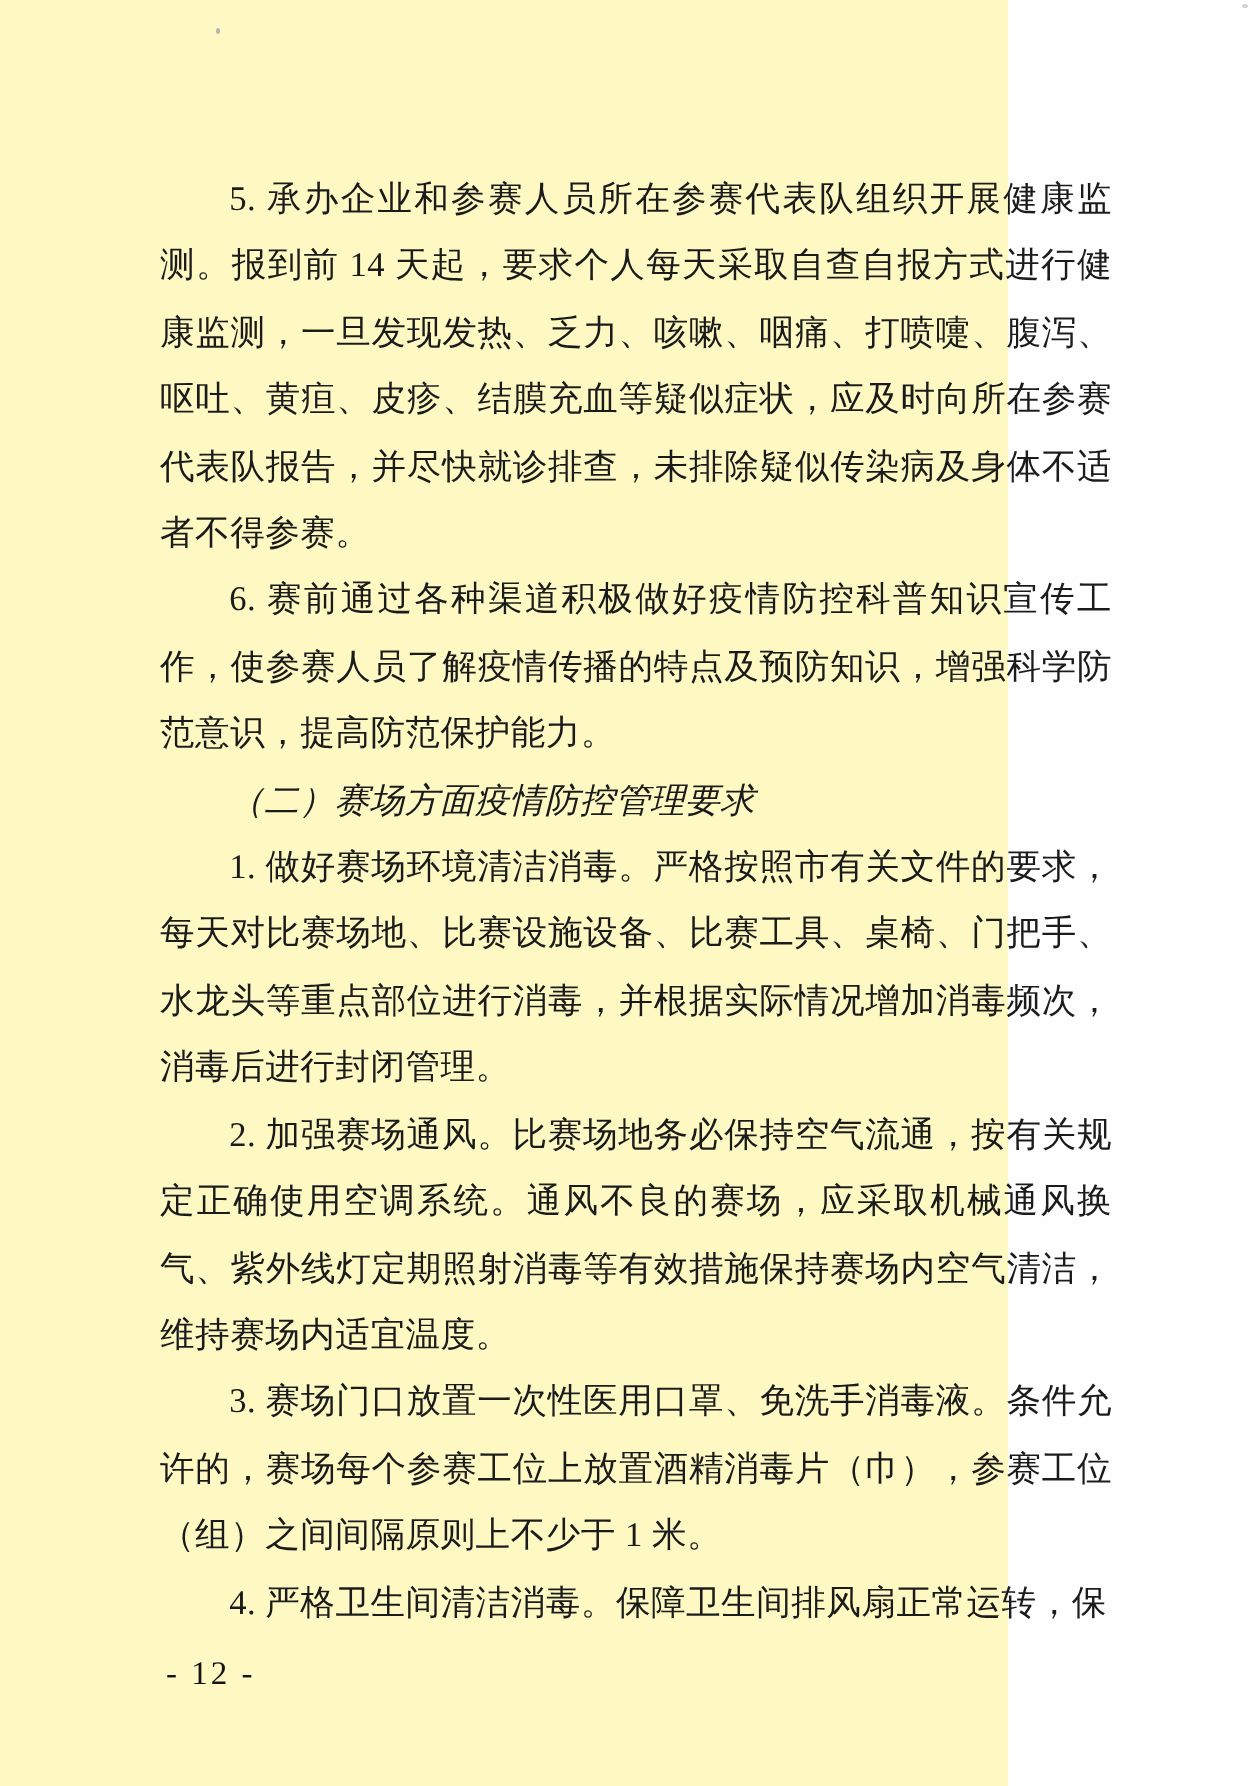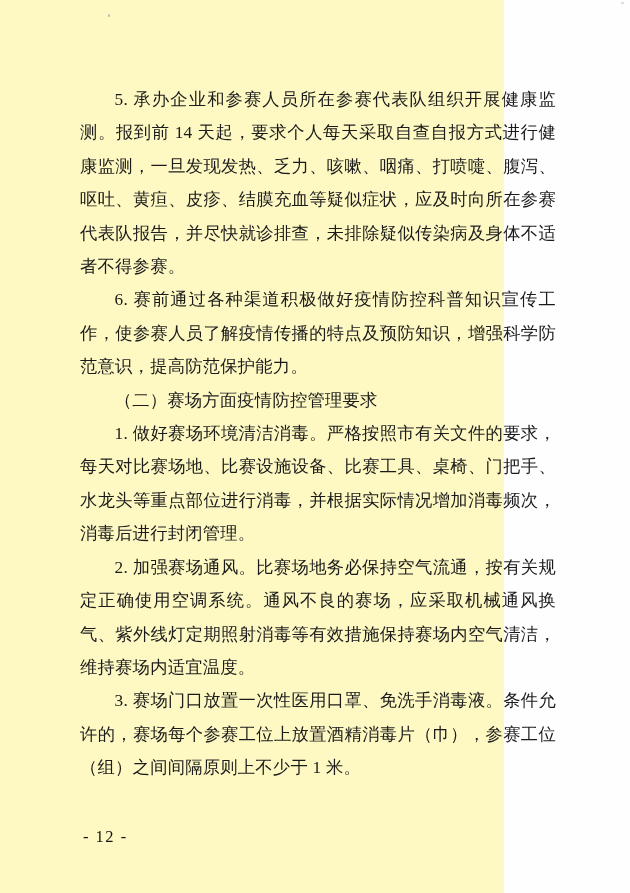--- a/index.html
+++ b/index.html
@@ -37,20 +37,21 @@
     text-align: justify;
     text-align-last: left;
     text-indent: 2em;
     letter-spacing: 0.25px;
     word-break: break-all;
     color: #1b1b1b;
   }
   .para.heading {
     text-align: right;
     font-weight: 500;
+    font-style: italic;
   }
   .page-number {
     position: absolute;
     left: 83px;
     top: 827px;
     font-size: 16.5px;
     line-height: 20px;
     letter-spacing: 1.5px;
     color: #141414;
   }
@@ -67,20 +68,21 @@
 
 <div class="page">
 
   <div class="text-block">
     <p class="para">5. 承办企业和参赛人员所在参赛代表队组织开展健康监测。报到前 14 天起，要求个人每天采取自查自报方式进行健康监测，一旦发现发热、乏力、咳嗽、咽痛、打喷嚏、腹泻、呕吐、黄疸、皮疹、结膜充血等疑似症状，应及时向所在参赛代表队报告，并尽快就诊排查，未排除疑似传染病及身体不适者不得参赛。</p>
     <p class="para">6. 赛前通过各种渠道积极做好疫情防控科普知识宣传工作，使参赛人员了解疫情传播的特点及预防知识，增强科学防范意识，提高防范保护能力。</p>
     <p class="para heading">（二）赛场方面疫情防控管理要求</p>
     <p class="para">1. 做好赛场环境清洁消毒。严格按照市有关文件的要求，每天对比赛场地、比赛设施设备、比赛工具、桌椅、门把手、水龙头等重点部位进行消毒，并根据实际情况增加消毒频次，消毒后进行封闭管理。</p>
     <p class="para">2. 加强赛场通风。比赛场地务必保持空气流通，按有关规定正确使用空调系统。通风不良的赛场，应采取机械通风换气、紫外线灯定期照射消毒等有效措施保持赛场内空气清洁，维持赛场内适宜温度。</p>
     <p class="para">3. 赛场门口放置一次性医用口罩、免洗手消毒液。条件允许的，赛场每个参赛工位上放置酒精消毒片（巾），参赛工位（组）之间间隔原则上不少于 1 米。</p>
+    <p class="para">4. 严格卫生间清洁消毒。保障卫生间排风扇正常运转，保</p>
   </div>
 
   <div class="page-number">- 12 -</div>
 
   <div class="speck speck-1"></div>
   <div class="speck speck-2"></div>
 
 </div>
 
 </body></html>

